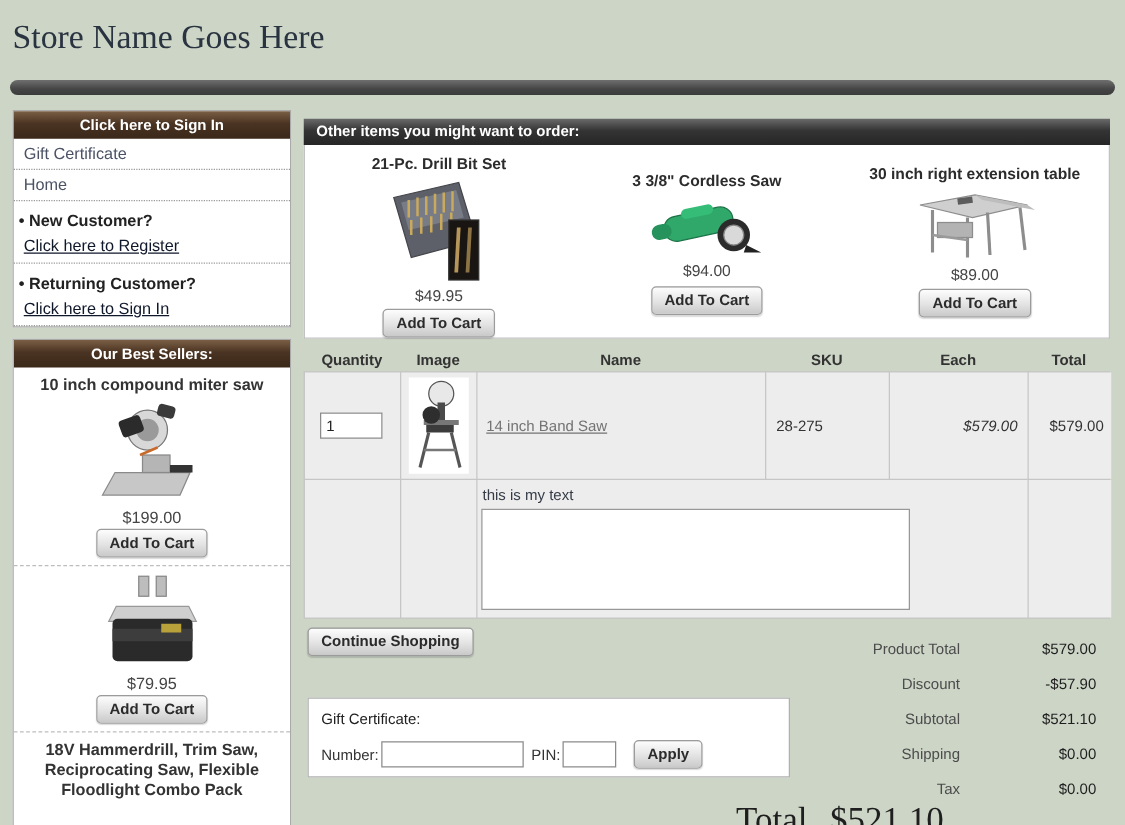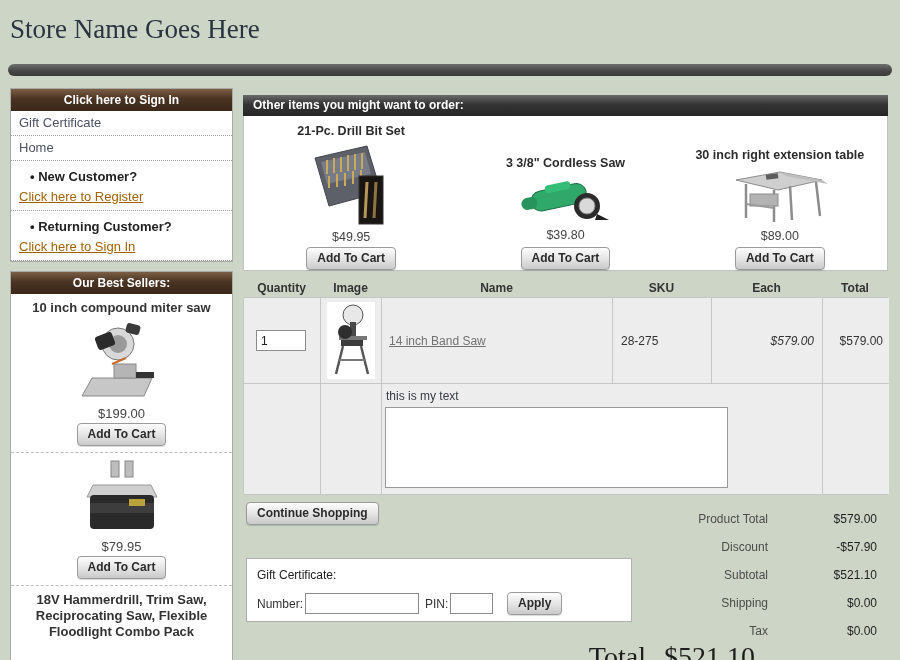--- a/index.html
+++ b/index.html
@@ -29,24 +29,24 @@
   .brown-bar {
     background:linear-gradient(#7b5f45, #4a3322 45%, #3a2819);
     color:#fff; font-weight:bold; font-size:12px;
     text-align:center; padding:4px 0; cursor:pointer;
   }
   .nav-item {
     display:block; padding:4px 8px 5px 8px; font-size:13px;
     color:#4a5264; text-decoration:none;
     border-bottom:1px dotted #9a9a9a;
   }
-  .bullet-label { padding:8px 8px 2px 19px; font-size:13px; font-weight:bold; color:#222; }
+  .bullet-label { padding:8px 8px 2px 4px; font-size:13px; font-weight:bold; color:#222; }
   .side-link {
     display:block; padding:3px 8px 6px 8px; font-size:13px;
-    color:#a16207; text-decoration:underline;
+    color:#0f172a; text-decoration:underline;
     border-bottom:1px dotted #9a9a9a;
   }
   .bs-item { text-align:center; padding:4px 4px 6px 4px; border-bottom:1px dashed #bdbdbd; }
   .bs-item:last-child { border-bottom:none; }
   .bs-name { font-size:13px; font-weight:bold; color:#333; padding:2px 2px 4px 2px; line-height:16px; }
   .bs-img { display:block; margin:0 auto; }
   .bs-price { font-size:13px; color:#444; padding:4px 0 2px 0; }
   
   .btn {
     display:inline-block;
@@ -61,21 +61,21 @@
   .main { position:absolute; left:243px; top:95px; width:523px; height:565px; }
   
   .promo { position:absolute; left:0; top:0; width:645px; }
   .promo-header {
     background:linear-gradient(#6a6a6a, #343434 45%, #262626);
     color:#fff; font-weight:bold; font-size:12px;
     padding:3px 0 4px 10px;
   }
   .promo-body {
     background:#fff; border:1px solid #c2c2c2; border-top:none;
-    height:155px; display:flex;align-items:flex-end;
+    height:155px; display:flex;
   }
   .promo-cell { width:215px; text-align:center; }
   .promo-name { font-size:12.5px; font-weight:bold; color:#2c2c2c; }
   .promo-price { font-size:12.5px; color:#444; }
   .promo-img { display:block; margin:2px auto 0 auto; }
   
   .cart-head {
     position:absolute; left:0; top:183px; width:645px; height:19px;
     display:grid; grid-template-columns:77px 61px 231px 99px 111px 66px;
     align-items:center; text-align:center;
@@ -243,21 +243,21 @@
         <svg class="promo-img" width="96" height="52" viewBox="0 0 96 52">
           <g transform="rotate(-12 48 26)">
             <rect x="14" y="14" width="56" height="20" rx="10" fill="#2fa86a" stroke="#1d7347"></rect>
             <rect x="4" y="18" width="16" height="12" rx="6" fill="#27935c"></rect>
             <rect x="30" y="10" width="26" height="8" rx="4" fill="#35bd78"></rect>
           </g>
           <circle cx="70" cy="34" r="13" fill="#2b2b2b"></circle>
           <circle cx="70" cy="34" r="8" fill="#d9d9d9" stroke="#888"></circle>
           <polygon points="80,42 92,48 78,48" fill="#222"></polygon>
         </svg>
-        <div class="promo-price" style="margin-top:4px;">$39.80</div>
+        <div class="promo-price" style="margin-top:4px;">$94.00</div>
         <button class="btn" style="margin-top:5px;">Add To Cart</button>
       </div>
 
       <div class="promo-cell">
         <div class="promo-name" style="margin-top:16px;">30 inch right extension table</div>
         <svg class="promo-img" width="104" height="62" viewBox="0 0 104 62">
           <polygon points="8,16 52,8 94,16 50,26" fill="#cfcfcf" stroke="#8d8d8d"></polygon>
           <polygon points="52,8 94,16 100,20 58,12" fill="#bdbdbd"></polygon>
           <rect x="38" y="10" width="12" height="5" fill="#5c5c5c" transform="rotate(-8 44 12)"></rect>
           <g stroke="#8d8d8d" stroke-width="2.5">

